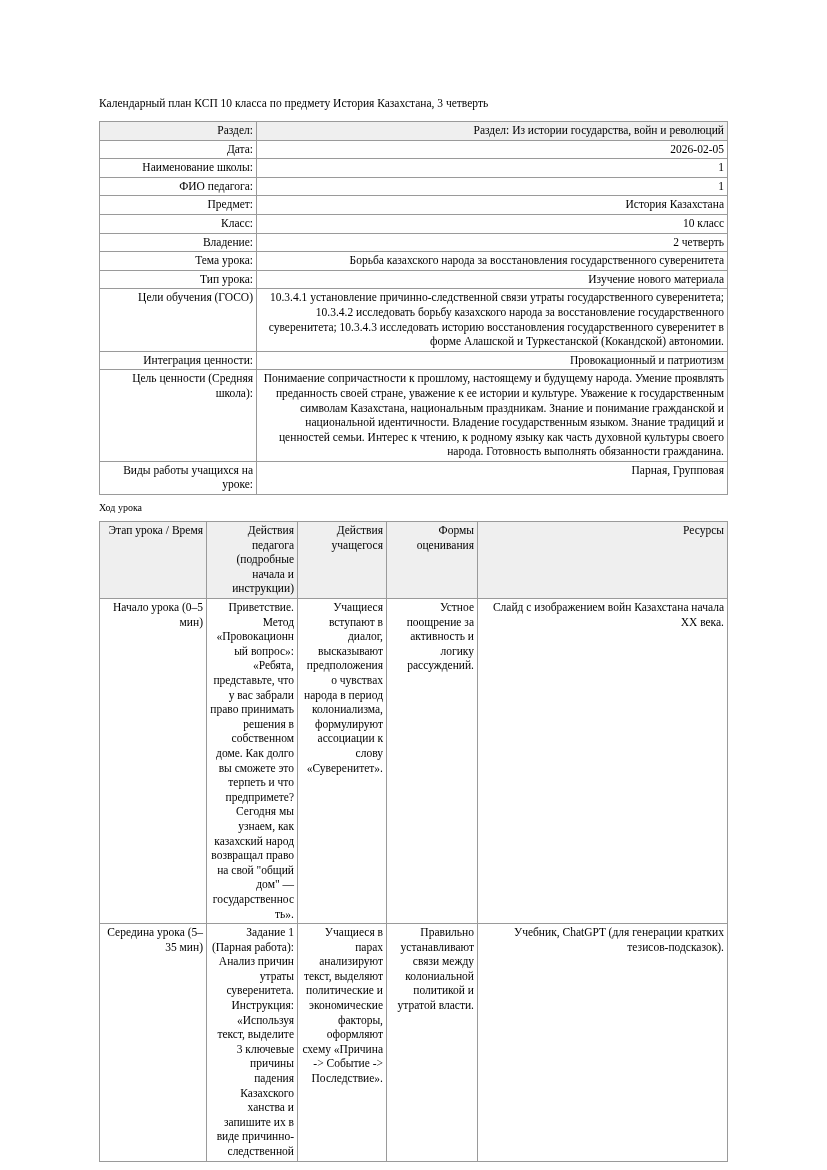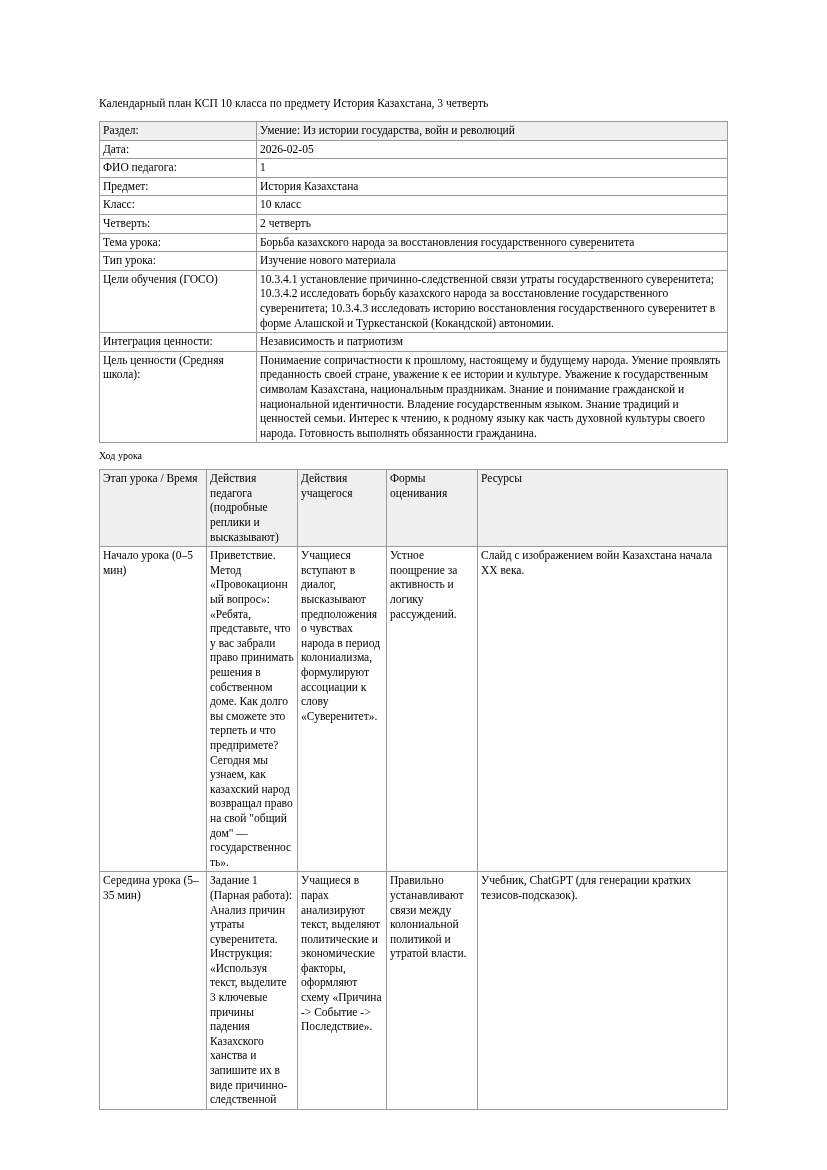--- a/index.html
+++ b/index.html
@@ -50,21 +50,21 @@
     width: 628px;
     border: 1px solid #000000;
   }
   table td, table th {
     border: 1px solid #9a9a9a;
     vertical-align: top;
     padding: 1px 3px 2px 3px;
     font-size: 11.5px;
     line-height: 14.6px;
     font-weight: normal;
-    text-align: left;
+    text-align: right;
     word-wrap: break-word;
     overflow-wrap: break-word;
     hyphens: none;
   }
 
   
   #info-table { margin-bottom: 0; }
   #info-table col.c-label { width: 157px; }
   #info-table col.c-value { width: 471px; }
   #info-table tr.shaded td { background: #efefef; }
@@ -86,79 +86,87 @@
     <p class="doc-title">Календарный план КСП 10 класса по предмету История Казахстана, 3 четверть</p>
 
     <table id="info-table">
       <colgroup>
         <col class="c-label">
         <col class="c-value">
       </colgroup>
       <tbody id="info-body">
           <tr class="shaded">
             <td>Раздел:</td>
-            <td>Умение: Из истории государства, войн и революций</td>
+            <td>Раздел: Из истории государства, войн и революций</td>
           </tr>
           <tr>
             <td>Дата:</td>
             <td>2026-02-05</td>
+          </tr>
+          <tr>
+            <td>Наименование школы:</td>
+            <td>1</td>
           </tr>
           <tr>
             <td>ФИО педагога:</td>
             <td>1</td>
           </tr>
           <tr>
             <td>Предмет:</td>
             <td>История Казахстана</td>
           </tr>
           <tr>
             <td>Класс:</td>
             <td>10 класс</td>
           </tr>
           <tr>
-            <td>Четверть:</td>
+            <td>Владение:</td>
             <td>2 четверть</td>
           </tr>
           <tr>
             <td>Тема урока:</td>
             <td>Борьба казахского народа за восстановления государственного суверенитета</td>
           </tr>
           <tr>
             <td>Тип урока:</td>
             <td>Изучение нового материала</td>
           </tr>
           <tr>
             <td>Цели обучения (ГОСО)</td>
             <td>10.3.4.1 установление причинно-следственной связи утраты государственного суверенитета; 10.3.4.2 исследовать борьбу казахского народа за восстановление государственного суверенитета; 10.3.4.3 исследовать историю восстановления государственного суверенитет в форме Алашской и Туркестанской (Кокандской) автономии.</td>
           </tr>
           <tr>
             <td>Интеграция ценности:</td>
-            <td>Независимость и патриотизм</td>
+            <td>Провокационный и патриотизм</td>
           </tr>
           <tr>
             <td>Цель ценности (Средняя школа):</td>
             <td>Понимаение сопричастности к прошлому, настоящему и будущему народа. Умение проявлять преданность своей стране, уважение к ее истории и культуре. Уважение к государственным символам Казахстана, национальным праздникам. Знание и понимание гражданской и национальной идентичности. Владение государственным языком. Знание традиций и ценностей семьи. Интерес к чтению, к родному языку как часть духовной культуры своего народа. Готовность выполнять обязанности гражданина.</td>
+          </tr>
+          <tr>
+            <td>Виды работы учащихся на уроке:</td>
+            <td>Парная, Групповая</td>
           </tr>
         </tbody>
     </table>
 
     <p class="section-label">Ход урока</p>
 
     <table id="flow-table">
       <colgroup>
         <col class="f1">
         <col class="f2">
         <col class="f3">
         <col class="f4">
         <col class="f5">
       </colgroup>
       <thead id="flow-head">
           <tr>
             <td>Этап урока / Время</td>
-            <td>Действия педагога (подробные реплики и высказывают)</td>
+            <td>Действия педагога (подробные начала и инструкции)</td>
             <td>Действия учащегося</td>
             <td>Формы оценивания</td>
             <td>Ресурсы</td>
           </tr>
         </thead>
       <tbody id="flow-body">
           <tr>
             <td>Начало урока (0–5 мин)</td>
             <td>Приветствие. Метод «Провокационный вопрос»: «Ребята, представьте, что у вас забрали право принимать решения в собственном доме. Как долго вы сможете это терпеть и что предпримете? Сегодня мы узнаем, как казахский народ возвращал право на свой "общий дом" — государственность».</td>
             <td>Учащиеся вступают в диалог, высказывают предположения о чувствах народа в период колониализма, формулируют ассоциации к слову «Суверенитет».</td>

